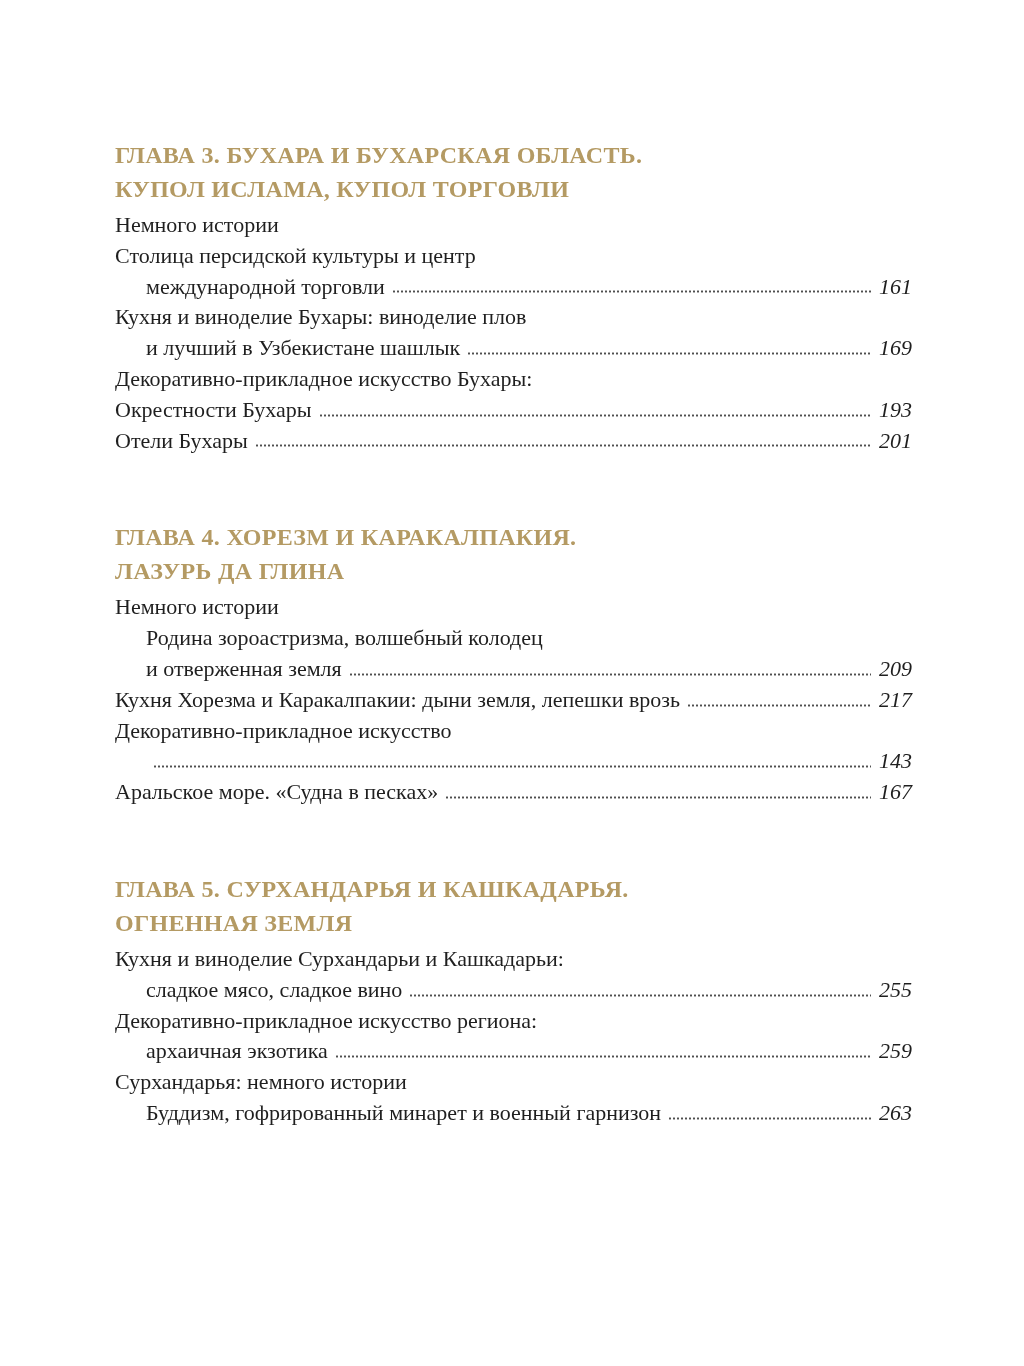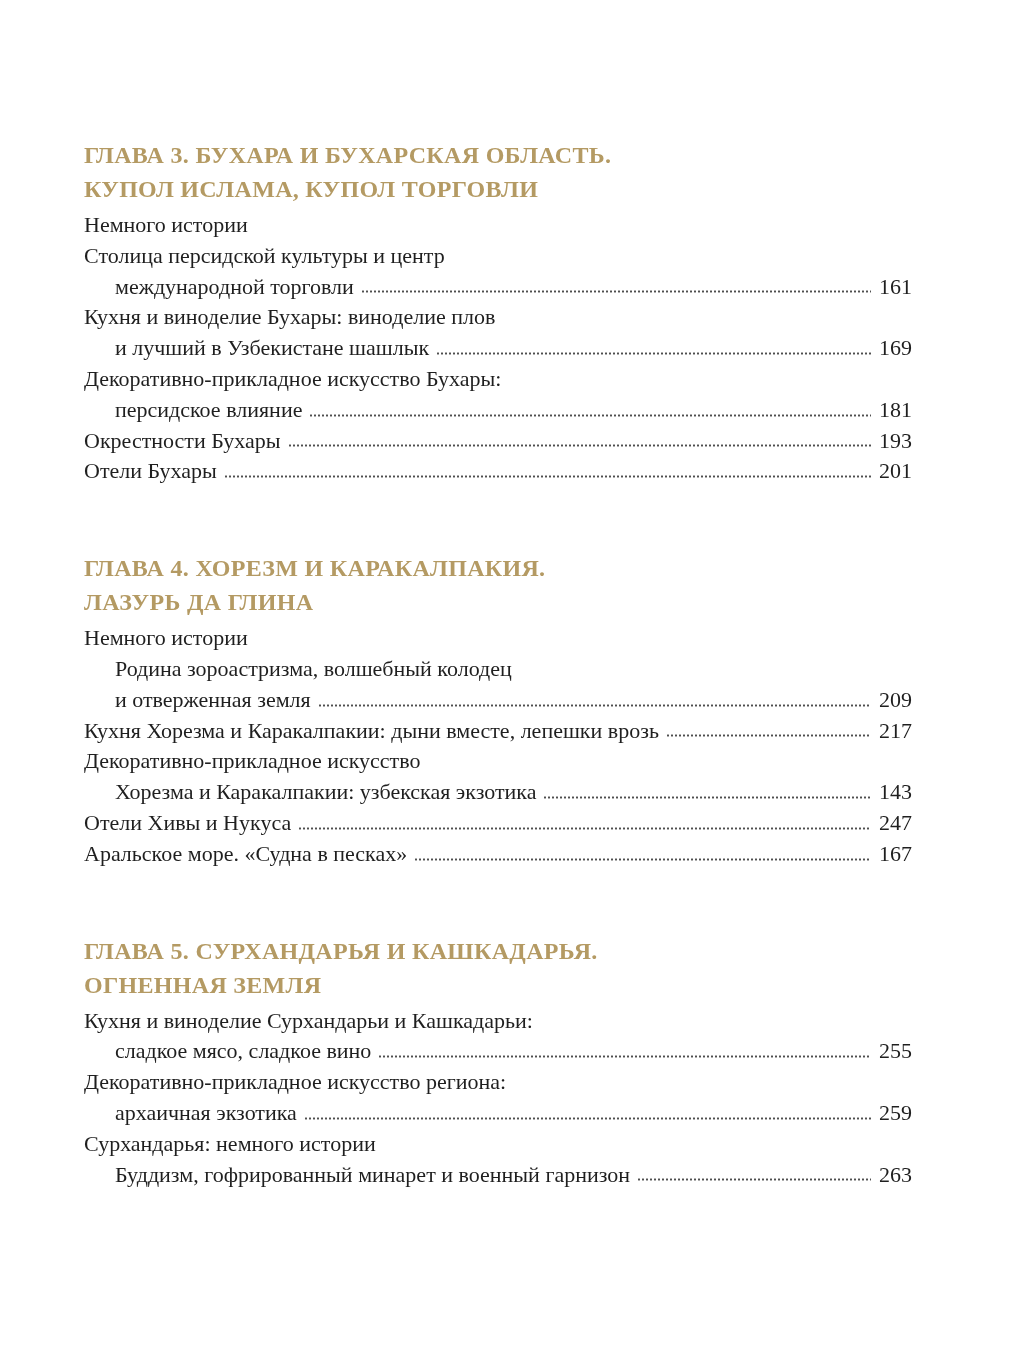--- a/index.html
+++ b/index.html
@@ -11,21 +11,21 @@
   *{box-sizing:border-box;margin:0;padding:0;}
   html,body{background:var(--bg);}
   body{
     width:1024px;height:1366px;
     font-family:"Liberation Serif","DejaVu Serif",serif;
     color:var(--text);
     overflow:hidden;
   }
   .page{
     width:1024px;height:1268px;
-    padding:138px 112px 0 84px;
+    padding:138px 112px 0 115px;
   }
   .toc-section{margin-bottom:64px;}
   .toc-section:last-child{margin-bottom:0;}
   .chapter-heading{
     font-size:24px;
     font-weight:700;
     line-height:34px;
     letter-spacing:0.3px;
     color:var(--accent);
     margin-bottom:4px;
@@ -51,20 +51,21 @@
     margin:0 8px 9px 8px;
     background-image:radial-gradient(circle at 1px 1.5px, var(--leader) 0.9px, transparent 1.3px);
     background-size:4px 3px;
     background-repeat:repeat-x;
     background-position:left bottom;
   }
   .pagenum{
     flex:0 0 auto;
     font-size:22px;
     color:var(--text);
+    font-style:italic;
   }
 </style>
 </head>
 <body>
 
 <main class="page">
   <div id="sections">
       <section class="toc-section">
         <h2 class="chapter-heading">
           <div>ГЛАВА 3. БУХАРА И БУХАРСКАЯ ОБЛАСТЬ.</div>
@@ -86,25 +87,20 @@
             <span class="txt">Кухня и виноделие Бухары: виноделие плов</span>
           </div>
           <div class="toc-line indent">
             <span class="txt">и лучший в Узбекистане шашлык</span>
             <span class="leader"></span>
             <span class="pagenum">169</span>
           </div>
           <div class="toc-line">
             <span class="txt">Декоративно-прикладное искусство Бухары:</span>
           </div>
-          <div class="toc-line indent">
-            <span class="txt">персидское влияние</span>
-            <span class="leader"></span>
-            <span class="pagenum">181</span>
-          </div>
           <div class="toc-line">
             <span class="txt">Окрестности Бухары</span>
             <span class="leader"></span>
             <span class="pagenum">193</span>
           </div>
           <div class="toc-line">
             <span class="txt">Отели Бухары</span>
             <span class="leader"></span>
             <span class="pagenum">201</span>
           </div>
@@ -121,36 +117,30 @@
           </div>
           <div class="toc-line indent italic">
             <span class="txt">Родина зороастризма, волшебный колодец</span>
           </div>
           <div class="toc-line indent italic">
             <span class="txt">и отверженная земля</span>
             <span class="leader"></span>
             <span class="pagenum">209</span>
           </div>
           <div class="toc-line">
-            <span class="txt">Кухня Хорезма и Каракалпакии: дыни вместе, лепешки врозь</span>
+            <span class="txt">Кухня Хорезма и Каракалпакии: дыни земля, лепешки врозь</span>
             <span class="leader"></span>
             <span class="pagenum">217</span>
           </div>
           <div class="toc-line">
             <span class="txt">Декоративно-прикладное искусство</span>
           </div>
           <div class="toc-line indent">
-            <span class="txt">Хорезма и Каракалпакии: узбекская экзотика</span>
             <span class="leader"></span>
             <span class="pagenum">143</span>
-          </div>
-          <div class="toc-line">
-            <span class="txt">Отели Хивы и Нукуса</span>
-            <span class="leader"></span>
-            <span class="pagenum">247</span>
           </div>
           <div class="toc-line">
             <span class="txt">Аральское море. «Судна в песках»</span>
             <span class="leader"></span>
             <span class="pagenum">167</span>
           </div>
         </div>
       </section>
       <section class="toc-section">
         <h2 class="chapter-heading">

